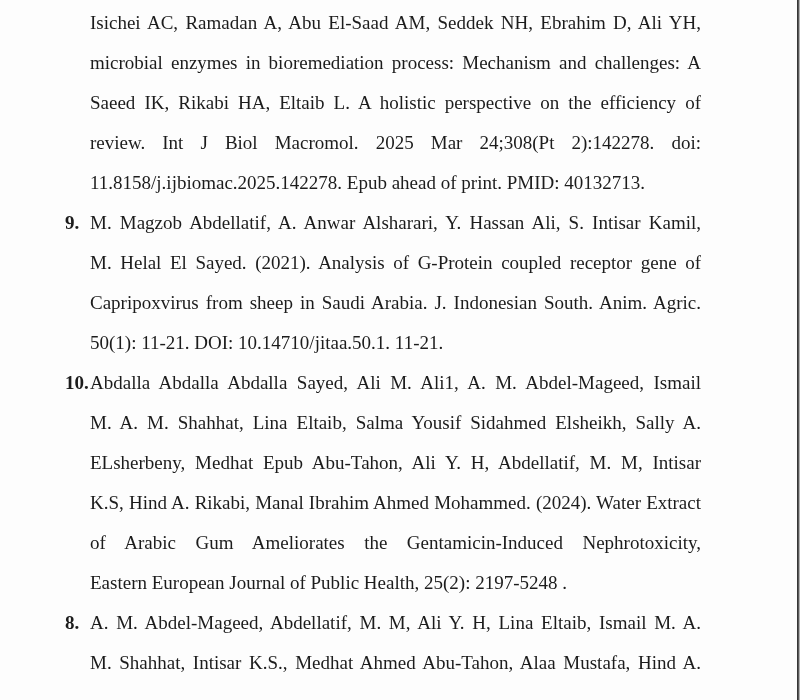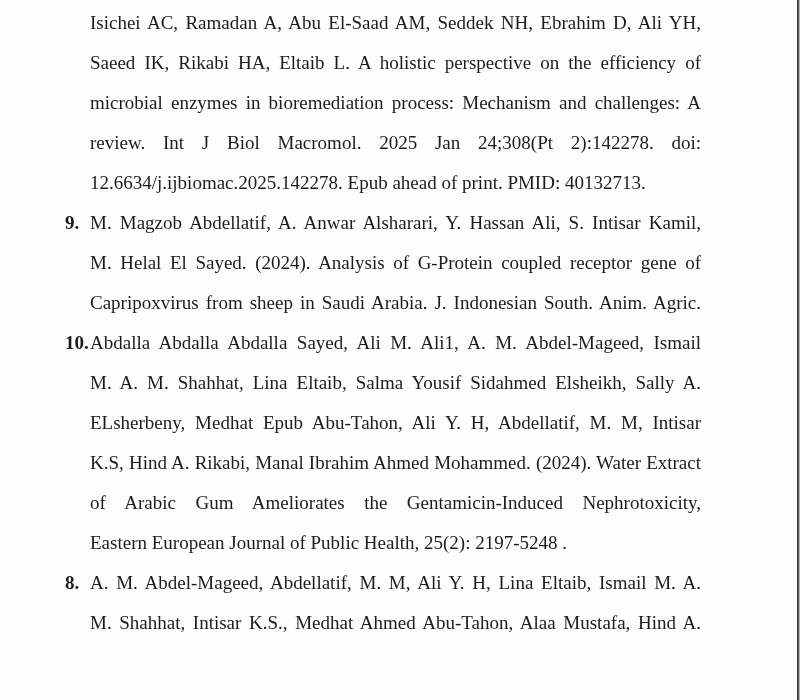--- a/index.html
+++ b/index.html
@@ -44,31 +44,32 @@
   .ref.first .line { }
 </style>
 </head>
 <body>
 
 <div class="page">
   <div class="refs">
 
     <div class="ref first">
       <span class="line">Isichei AC, Ramadan A, Abu El-Saad AM, Seddek NH, Ebrahim D, Ali YH,</span>
+      <span class="line">microbial enzymes in bioremediation process: Mechanism and challenges: A</span>
       <span class="line">Saeed IK, Rikabi HA, Eltaib L. A holistic perspective on the efficiency of</span>
-      <span class="line">microbial enzymes in bioremediation process: Mechanism and challenges: A</span>
-      <span class="line">review. Int J Biol Macromol. 2025 Jan 24;308(Pt 2):142278. doi:</span>
-      <span class="line last">12.6634/j.ijbiomac.2025.142278. Epub ahead of print. PMID: 40132713.</span>
+      <span class="line">review. Int J Biol Macromol. 2025 Mar 24;308(Pt 2):142278. doi:</span>
+      <span class="line last">11.8158/j.ijbiomac.2025.142278. Epub ahead of print. PMID: 40132713.</span>
     </div>
 
     <div class="ref">
       <span class="ref-num">9.</span>
       <span class="line">M. Magzob Abdellatif, A. Anwar Alsharari, Y. Hassan Ali, S. Intisar Kamil,</span>
-      <span class="line">M. Helal El Sayed. (2024). Analysis of G-Protein coupled receptor gene of</span>
+      <span class="line">M. Helal El Sayed. (2021). Analysis of G-Protein coupled receptor gene of</span>
       <span class="line">Capripoxvirus from sheep in Saudi Arabia. J. Indonesian South. Anim. Agric.</span>
+      <span class="line last">50(1): 11-21. DOI: 10.14710/jitaa.50.1. 11-21.</span>
     </div>
 
     <div class="ref">
       <span class="ref-num">10.</span>
       <span class="line">Abdalla Abdalla Abdalla Sayed, Ali M. Ali1, A. M. Abdel-Mageed, Ismail</span>
       <span class="line">M. A. M. Shahhat, Lina Eltaib, Salma Yousif Sidahmed Elsheikh, Sally A.</span>
       <span class="line">ELsherbeny, Medhat Epub Abu-Tahon, Ali Y. H, Abdellatif, M. M, Intisar</span>
       <span class="line">K.S, Hind A. Rikabi, Manal Ibrahim Ahmed Mohammed. (2024). Water Extract</span>
       <span class="line">of Arabic Gum Ameliorates the Gentamicin-Induced Nephrotoxicity,</span>
       <span class="line last">Eastern European Journal of Public Health, 25(2): 2197-5248 .</span>

